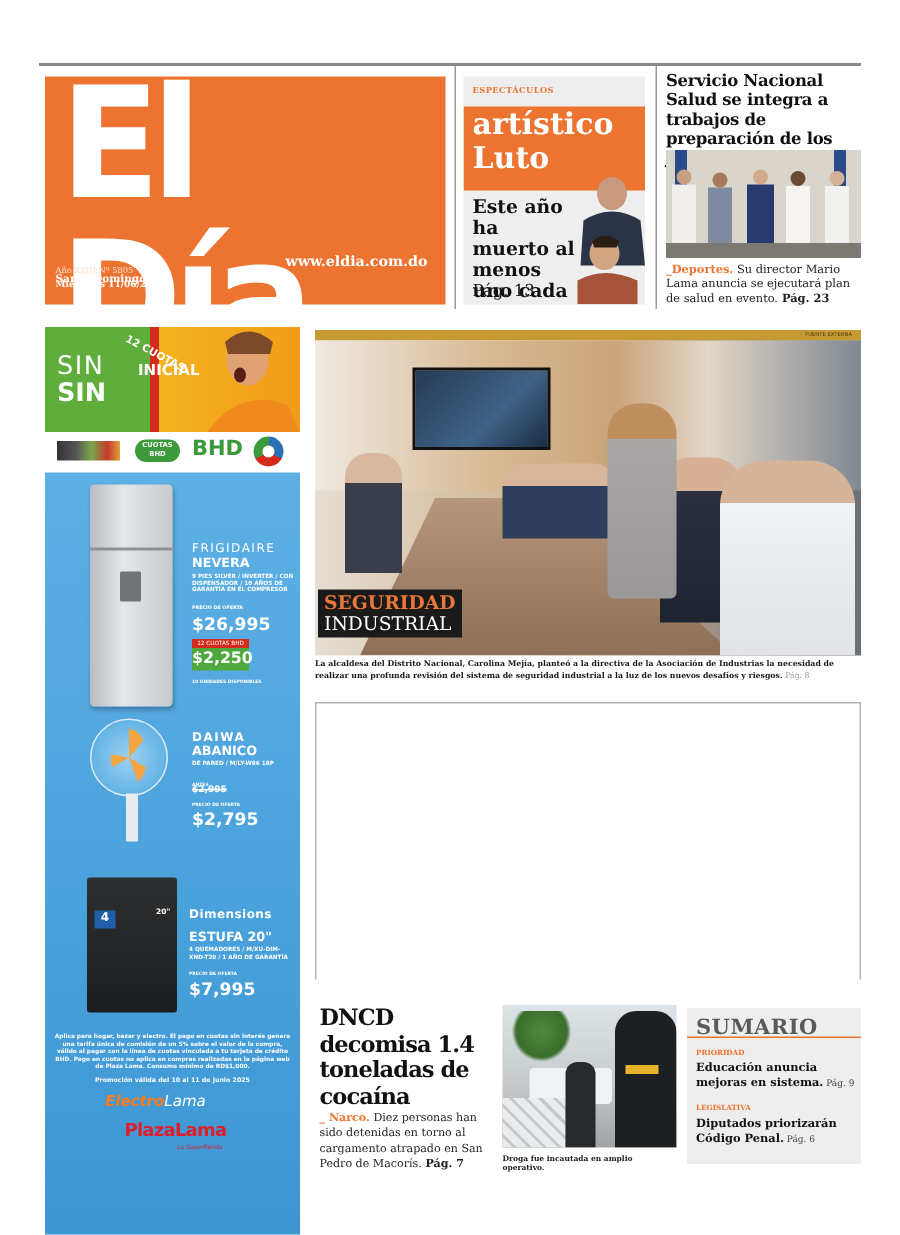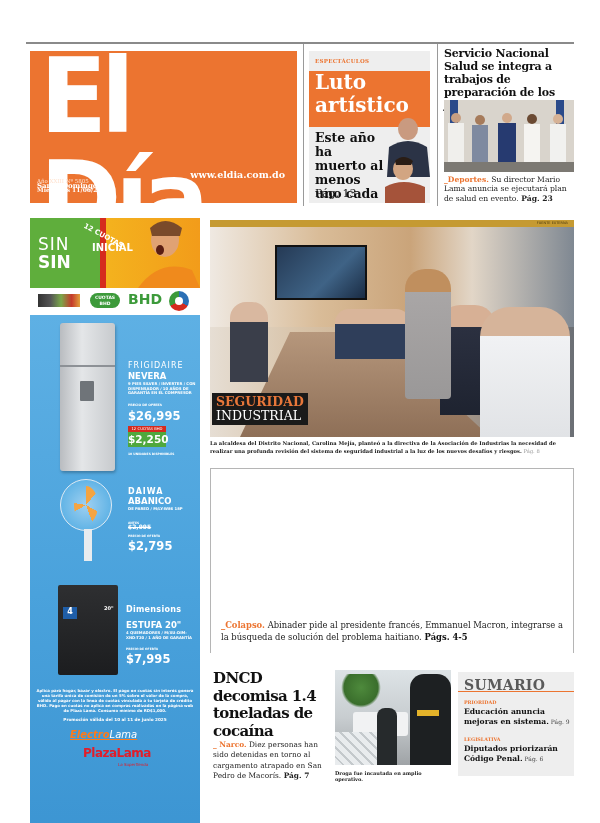--- a/index.html
+++ b/index.html
@@ -66,21 +66,21 @@
   .cuotas-tag { position: absolute; left: 98px; top: 111px; width: 38px; height: 6px; background: #d52b1e; color: #fff; font-family: "DejaVu Sans", sans-serif; font-size: 3.8px; text-align: center; line-height: 6px; }
   .cuotas-box { position: absolute; left: 98px; top: 117px; width: 38px; height: 15px; background: #4fa83d; color: #fff; font-family: "DejaVu Sans", sans-serif; font-weight: bold; font-size: 10.5px; text-align: center; line-height: 15px; }
   .fan { position: absolute; left: 30px; top: 164px; width: 52px; height: 52px; border-radius: 50%; border: 1.5px solid #dfeaf3; background: radial-gradient(circle,#9fd0f0 0%,#62b4e6 70%); }
   .fan::before { content:""; position:absolute; left:13px; top:6px; width:24px; height:38px; background: conic-gradient(#f4a441 0 40deg,transparent 40deg 120deg,#f4a441 120deg 160deg,transparent 160deg 240deg,#f4a441 240deg 280deg,transparent 280deg); border-radius: 50%; }
   .fan-pole { position: absolute; left: 54px; top: 214px; width: 8px; height: 32px; background: #e8ecef; }
   .stove { position: absolute; left: 28px; top: 270px; width: 60px; height: 90px; background: linear-gradient(180deg,#2e2f31,#1c1d1f); border-radius: 2px; }
   .stove-num { position: absolute; left: 33px; top: 292px; width: 14px; height: 12px; background: #1f5ea8; color: #fff; font-family: "DejaVu Sans", sans-serif; font-weight: bold; font-size: 8px; text-align: center; }
   .stove-20 { position: absolute; left: 74px; top: 290px; color: #fff; font-family: "DejaVu Sans", sans-serif; font-size: 5px; font-weight: bold; }
   .fine { position: absolute; left: 6px; top: 374px; width: 158px; font-family: "DejaVu Sans", sans-serif; color: #fff; font-weight: bold; font-size: 3.9px; line-height: 4.9px; text-align: center; }
   .promo { position: absolute; left: 6px; top: 402px; width: 158px; font-family: "DejaVu Sans", sans-serif; color: #fff; font-weight: bold; font-size: 4.2px; text-align: center; }
-  .electro { position: absolute; left: 40px; top: 414px; font-family: "DejaVu Sans", sans-serif; font-style: italic; font-weight: bold; font-size: 10px; color: #ff7a1a; text-decoration: underline; }
+  .electro { position: absolute; left: 40px; top: 414px; font-family: "DejaVu Sans", sans-serif; font-style: italic; font-weight: bold; font-size: 10px; color: #ff7a1a; }
   .electro span { color: #fff; font-weight: normal; }
   .plazalama { position: absolute; left: 53px; top: 431px; font-family: "DejaVu Sans", sans-serif; font-weight: bold; font-size: 12px; color: #e11d2a; letter-spacing: -0.5px; }
   .plaza-sub { position: absolute; left: 88px; top: 447px; font-size: 4px; color: #e11d2a; font-family: "DejaVu Sans", sans-serif; font-style: italic; }
 
   
   .photo-bar { left: 210px; top: 220px; width: 364px; height: 7px; background: #c59a32; }
   .photo-credit { position: absolute; right: 6px; top: 0; font-size: 3.5px; color: #4a3a10; line-height: 7px; font-family: "DejaVu Sans", sans-serif; }
   .main-photo { left: 210px; top: 227px; width: 364px; height: 210px; overflow: hidden;
                 background: linear-gradient(90deg,#e6ded4 0%,#d8c3a8 25%,#c9ad8c 50%,#9a8f86 75%,#6b6f75 100%); }
   .mp-wall { position: absolute; left: 0; top: 0; width: 364px; height: 100px; background: linear-gradient(90deg,#efe9e2 0%,#d9bc98 30%,#caa47a 55%,#e2d6c7 72%,#7f8892 100%); }
@@ -136,22 +136,22 @@
   <div class="mh-city">Santo Domingo,</div>
   <div class="mh-edition">Año XXIII Nº 5805</div>
   <div class="mh-date">Miércoles 11/06/2025</div>
   <div class="mh-url">www.eldia.com.do</div>
 </div>
 
 <div class="abs luto">
   <div class="luto-kicker">ESPECTÁCULOS</div>
   <div class="luto-band"></div>
   <div class="luto-title">
+    <div>artístico</div>
     <div>Luto</div>
-    <div>artístico</div>
   </div>
   <svg class="luto-photo" viewBox="0 0 49 86">
     <ellipse cx="27" cy="12" rx="10" ry="11" fill="#c99a80"></ellipse>
     <path d="M8 30 Q27 18 46 30 L49 60 L6 60 Z" fill="#2b3346"></path>
     <ellipse cx="22" cy="52" rx="10" ry="11" fill="#d2a582"></ellipse>
     <path d="M14 44 Q22 36 32 44 L30 48 L15 48Z" fill="#2a1d15"></path>
     <path d="M4 70 Q22 60 44 70 L44 86 L4 86 Z" fill="#a5533a"></path>
   </svg>
   <div class="luto-text">Este año ha muerto al menos uno cada mes.</div>
   <div class="luto-page">Pág. 13</div>
@@ -253,21 +253,20 @@
   <div class="mp-woman"></div>
   <div class="mp-man-r"></div>
   <div class="seg-label">
     <span class="seg-1">SEGURIDAD</span>
     <span class="seg-2">INDUSTRIAL</span>
   </div>
 </div>
 <div class="abs caption"><span>La alcaldesa del Distrito Nacional, Carolina Mejía, planteó a la directiva de la Asociación de Industrias la necesidad de realizar una profunda revisión del sistema de seguridad industrial a la luz de los nuevos desafíos y riesgos.</span><span class="pg"> Pág. 8</span></div>
 
 <div class="abs lead">
-  <div class="lead-deck"><span class="kicker-o">_Colapso.</span><span> Abinader pide al presidente francés, Emmanuel Macron, integrarse a la búsqueda de solución del problema haitiano.</span><b> Págs. 4-5</b></div>
 </div>
 
 <div class="abs dncd">
   <div class="dncd-title">DNCD decomisa 1.4 toneladas de cocaína</div>
 </div>
 <div class="dncd-deck"><span class="kicker-o">_ Narco.</span><span> Diez personas han sido detenidas en torno al cargamento atrapado en San Pedro de Macorís.</span><b> Pág. 7</b></div>
 <div class="abs dncd-photo">
   <div class="dp-palm"></div>
   <div class="dp-truck"></div>
   <div class="dp-packs"></div>

